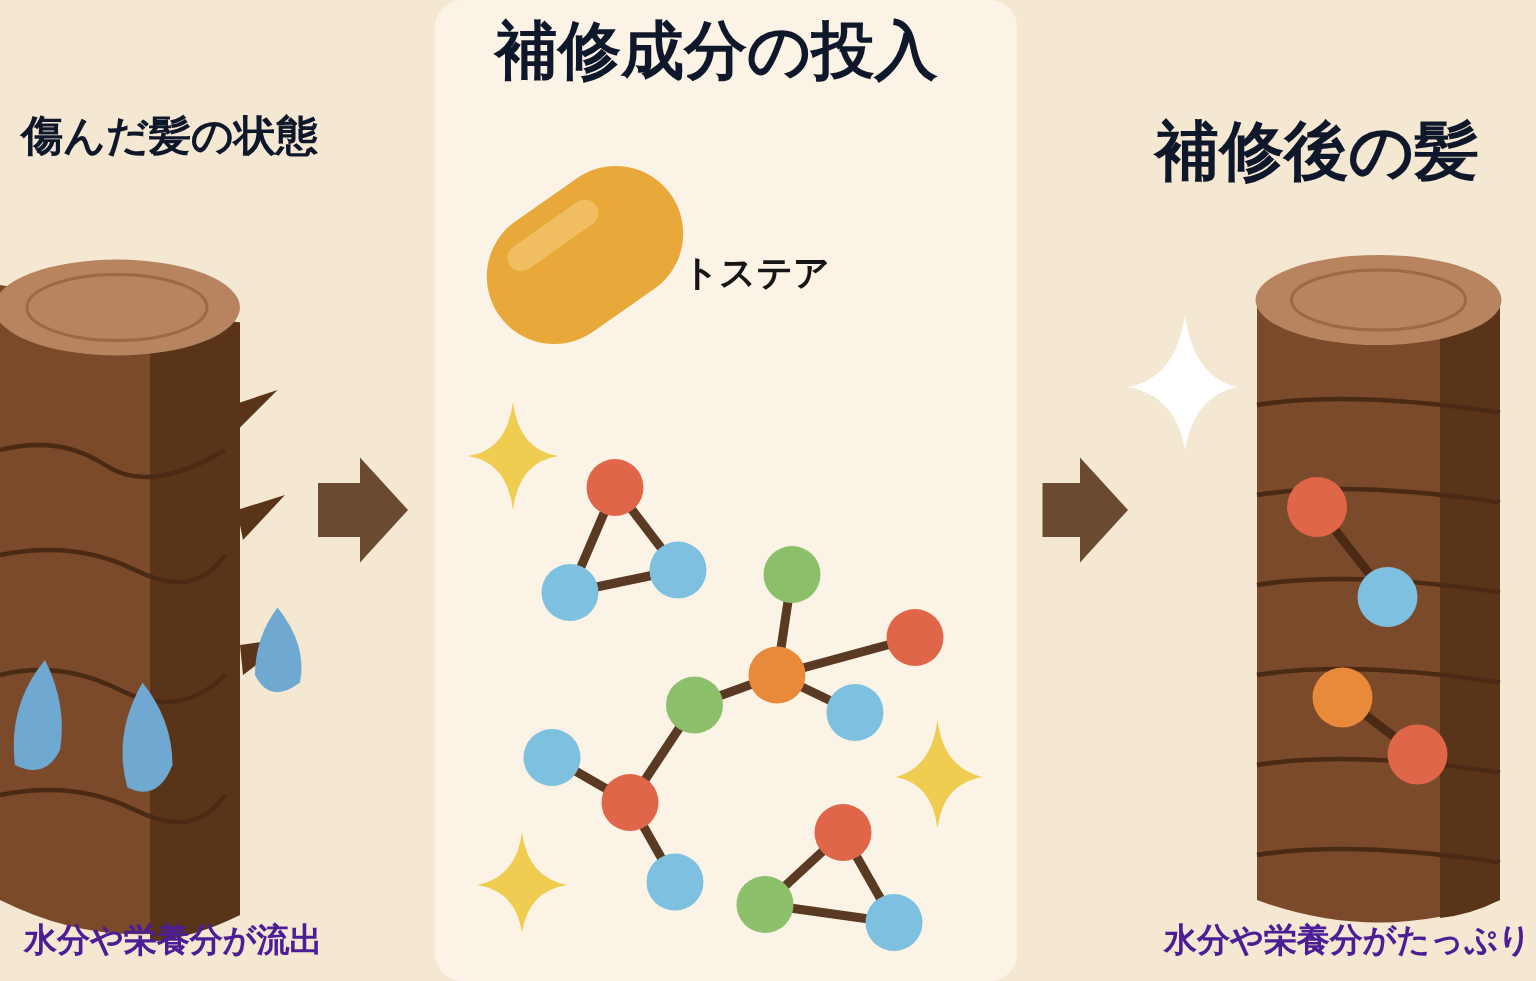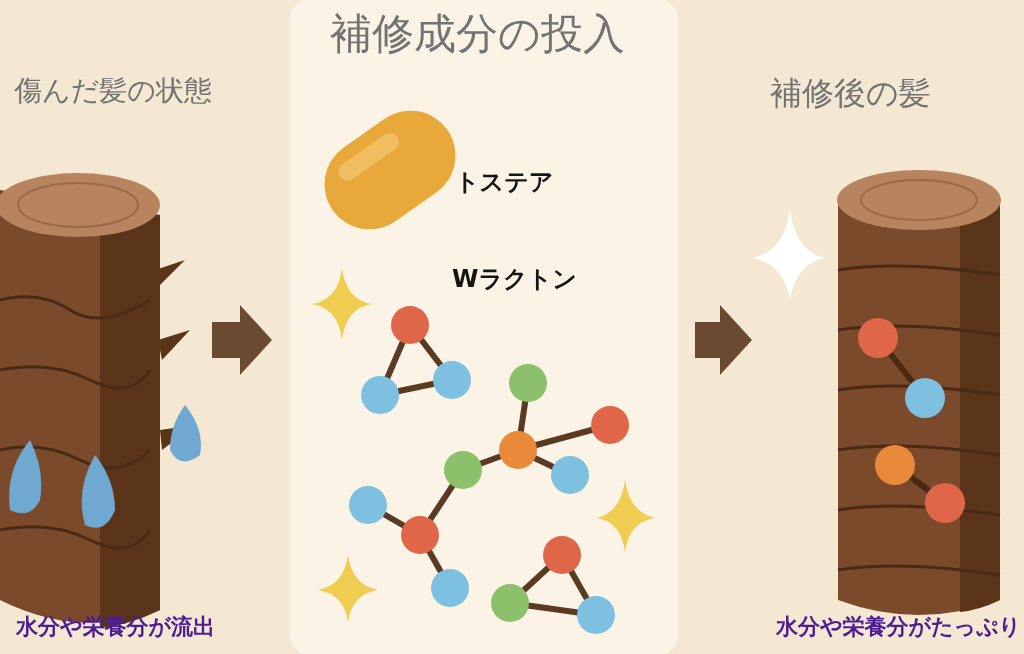--- a/index.html
+++ b/index.html
@@ -1,21 +1,21 @@
 <!DOCTYPE html>
 <html><head>
 <meta charset="utf-8">
 <style>
   html,body{margin:0;padding:0;}
   body{width:1024px;height:654px;overflow:hidden;background:#f4e8d2;font-family:"DejaVu Sans",sans-serif;position:relative;}
   .panel-mid{position:absolute;left:290px;top:0;width:388px;height:654px;background:#fbf4e6;border-radius:18px;}
-  .title{position:absolute;font-weight:normal;color:#737373;white-space:nowrap;}
+  .title{position:absolute;font-weight:bold;color:#0f172a;white-space:nowrap;}
   .t-left{left:14px;top:72px;font-size:28px;}
   .t-mid{left:330px;top:6px;font-size:42px;}
-  .t-right{left:770px;top:72px;font-size:32px;}
+  .t-right{left:770px;top:72px;font-size:43px;}
   .lbl{position:absolute;font-weight:bold;color:#151515;white-space:nowrap;}
   .cap{position:absolute;font-weight:bold;color:#4c1d95;font-size:22px;white-space:nowrap;}
   .cap-l{left:16px;top:612px;}
   .cap-r{left:736px;top:612px;margin-left:40px;}
   svg{position:absolute;left:0;top:0;}
 </style>
 </head>
 <body>
 
 <div class="panel-mid"></div>
@@ -97,17 +97,16 @@
     <circle cx="945" cy="503" r="20" fill="#e0664a"></circle>
   </g>
 </svg>
 
 <div class="title t-left">傷んだ髪の状態</div>
 <div class="title t-mid">補修成分の投入</div>
 <div class="title t-right">補修後の髪</div>
 
 <div class="lbl" style="left:455px;top:166px;font-size:24px;">トステア</div>
 <div class="lbl" style="left:452px;top:260px;font-size:24px;line-height:38px;">
-  <div>Wラクトン</div>
 </div>
 
 <div class="cap cap-l">水分や栄養分が流出</div>
 <div class="cap cap-r">水分や栄養分がたっぷり</div>
 
 </body></html>

